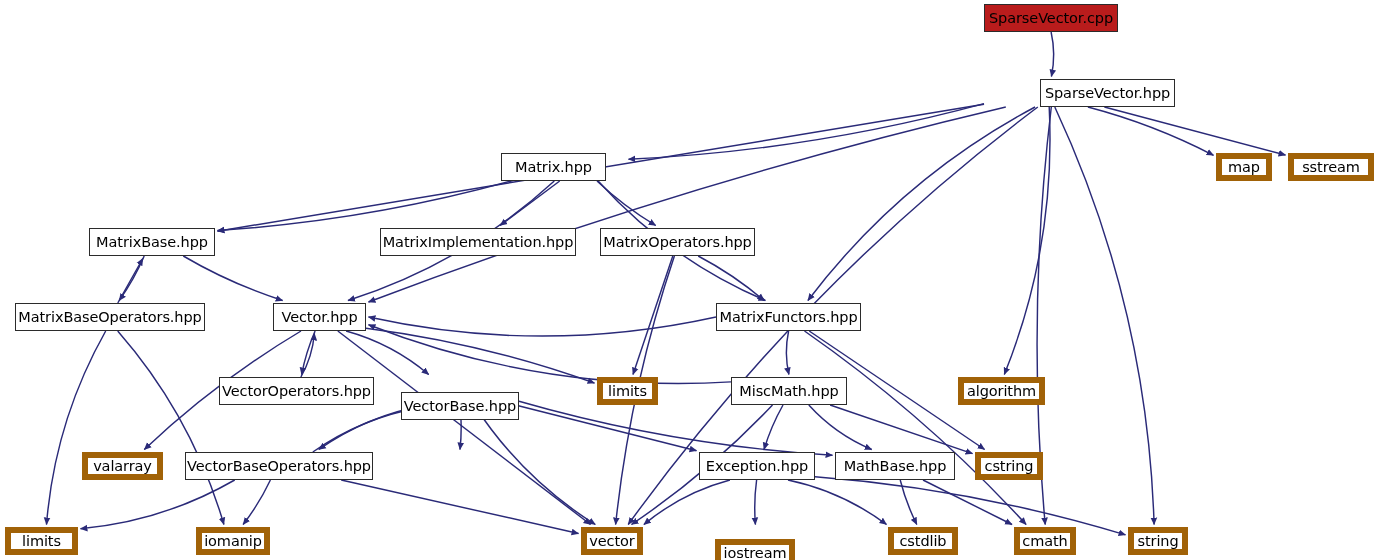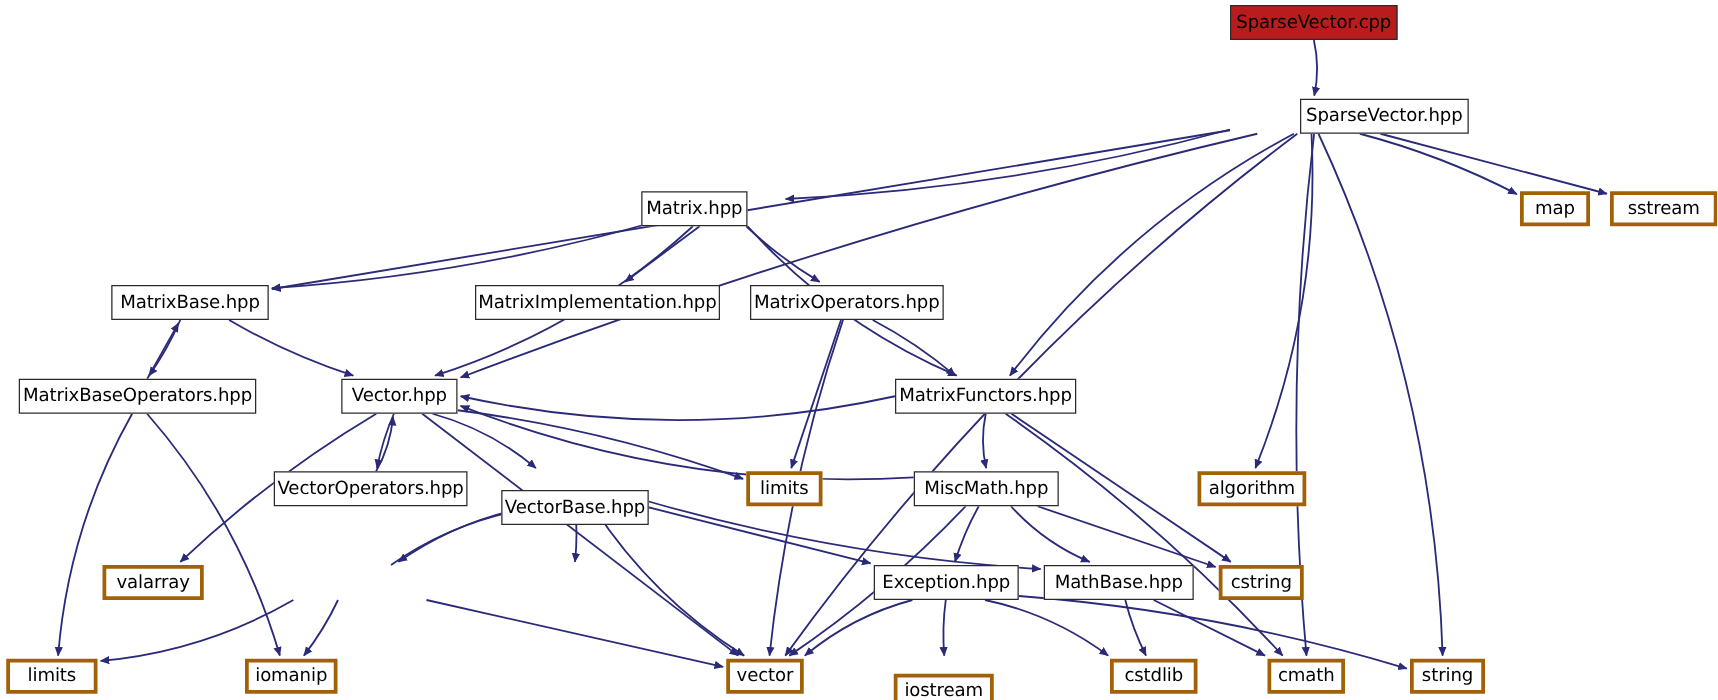--- a/index.html
+++ b/index.html
@@ -27,21 +27,21 @@
     position: absolute;
     box-sizing: border-box;
     display: flex;
     align-items: center;
     justify-content: center;
     white-space: nowrap;
     font-size: 14.5px;
     line-height: 1;
     color: #000000;
     background: #ffffff;
-    border: 3px solid #a16207;
+    border: 6px solid #a16207;
     z-index: 2;
     letter-spacing: -0.1px;
   }
   .node.hdr {
     border: 1.6px solid #2b2b2b;
   }
   .node.current {
     border: 1.6px solid #2b2b2b;
     background: #b91c1c;
   }
@@ -108,33 +108,34 @@
       <path d="M 729.9 480.0 Q 682.0 492.8 643.9 524.5" fill="none" stroke="#2a2a78" stroke-width="1.45" marker-end="url(#arrow)"></path>
       <path d="M 788.0 480.0 Q 842.1 491.4 886.5 524.5" fill="none" stroke="#2a2a78" stroke-width="1.45" marker-end="url(#arrow)"></path>
       <path d="M 815.0 476.8 Q 973.4 488.8 1125.5 534.9" fill="none" stroke="#2a2a78" stroke-width="1.45" marker-end="url(#arrow)"></path>
       <path d="M 923.0 480.0 Q 967.5 502.3 1012.0 524.5" fill="none" stroke="#2a2a78" stroke-width="1.45" marker-end="url(#arrow)"></path>
       <path d="M 900.2 480.0 Q 906.1 503.2 916.8 524.5" fill="none" stroke="#2a2a78" stroke-width="1.45" marker-end="url(#arrow)"></path>
     </svg>
 <div class="node current" style="left: 984px; top: 4px; width: 134px; height: 28px;">SparseVector.cpp</div>
     <div class="node hdr" style="left: 1040px; top: 79px; width: 135px; height: 28px;">SparseVector.hpp</div>
     <div class="node sys" style="left: 1216px; top: 153px; width: 56px; height: 28px;">map</div>
     <div class="node sys" style="left: 1288px; top: 153px; width: 86px; height: 28px;">sstream</div>
-    <div class="node hdr" style="left: 513px; top: 153px; width: 85px; height: 28px;">Matrix.hpp</div>
+    <div class="node hdr" style="left: 501px; top: 153px; width: 105px; height: 28px;">Matrix.hpp</div>
     <div class="node hdr" style="left: 89px; top: 228px; width: 126px; height: 28px;">MatrixBase.hpp</div>
     <div class="node hdr" style="left: 380px; top: 228px; width: 196px; height: 28px;">MatrixImplementation.hpp</div>
     <div class="node hdr" style="left: 600px; top: 228px; width: 155px; height: 28px;">MatrixOperators.hpp</div>
     <div class="node hdr" style="left: 15px; top: 303px; width: 190px; height: 28px;">MatrixBaseOperators.hpp</div>
     <div class="node hdr" style="left: 273px; top: 303px; width: 93px; height: 28px;">Vector.hpp</div>
     <div class="node hdr" style="left: 716px; top: 303px; width: 145px; height: 28px;">MatrixFunctors.hpp</div>
     <div class="node hdr" style="left: 219px; top: 377px; width: 155px; height: 28px;">VectorOperators.hpp</div>
     <div class="node hdr" style="left: 401px; top: 377px; width: 118px; height: 28px; margin-top: 15px;">VectorBase.hpp</div>
     <div class="node sys" style="left: 597px; top: 377px; width: 61px; height: 28px;">limits</div>
     <div class="node hdr" style="left: 731px; top: 377px; width: 116px; height: 28px;">MiscMath.hpp</div>
     <div class="node sys" style="left: 958px; top: 377px; width: 87px; height: 28px;">algorithm</div>
     <div class="node sys" style="left: 82px; top: 452px; width: 81px; height: 28px;">valarray</div>
+    <div class="node hdr" style="left: 185px; top: 452px; width: 188px; height: 28px;">VectorBaseOperators.hpp</div>
     <div class="node hdr" style="left: 699px; top: 452px; width: 116px; height: 28px;">Exception.hpp</div>
     <div class="node hdr" style="left: 835px; top: 452px; width: 120px; height: 28px;">MathBase.hpp</div>
     <div class="node sys" style="left: 975px; top: 452px; width: 68px; height: 28px;">cstring</div>
     <div class="node sys" style="left: 5px; top: 527px; width: 73px; height: 28px;">limits</div>
     <div class="node sys" style="left: 196px; top: 527px; width: 74px; height: 28px;">iomanip</div>
     <div class="node sys" style="left: 581px; top: 527px; width: 62px; height: 28px;">vector</div>
     <div class="node sys" style="left: 715px; top: 527px; width: 80px; height: 28px; margin-top: 12px;">iostream</div>
     <div class="node sys" style="left: 888px; top: 527px; width: 70px; height: 28px;">cstdlib</div>
     <div class="node sys" style="left: 1014px; top: 527px; width: 62px; height: 28px;">cmath</div>
     <div class="node sys" style="left: 1128px; top: 527px; width: 60px; height: 28px;">string</div>

